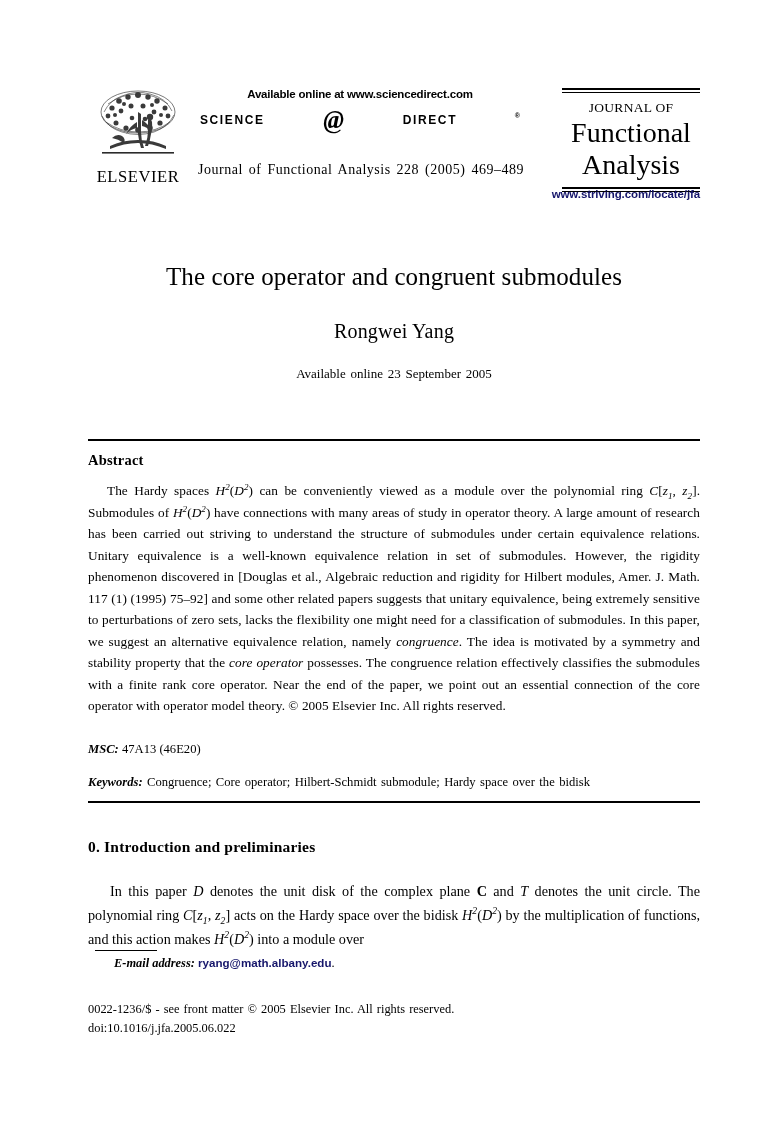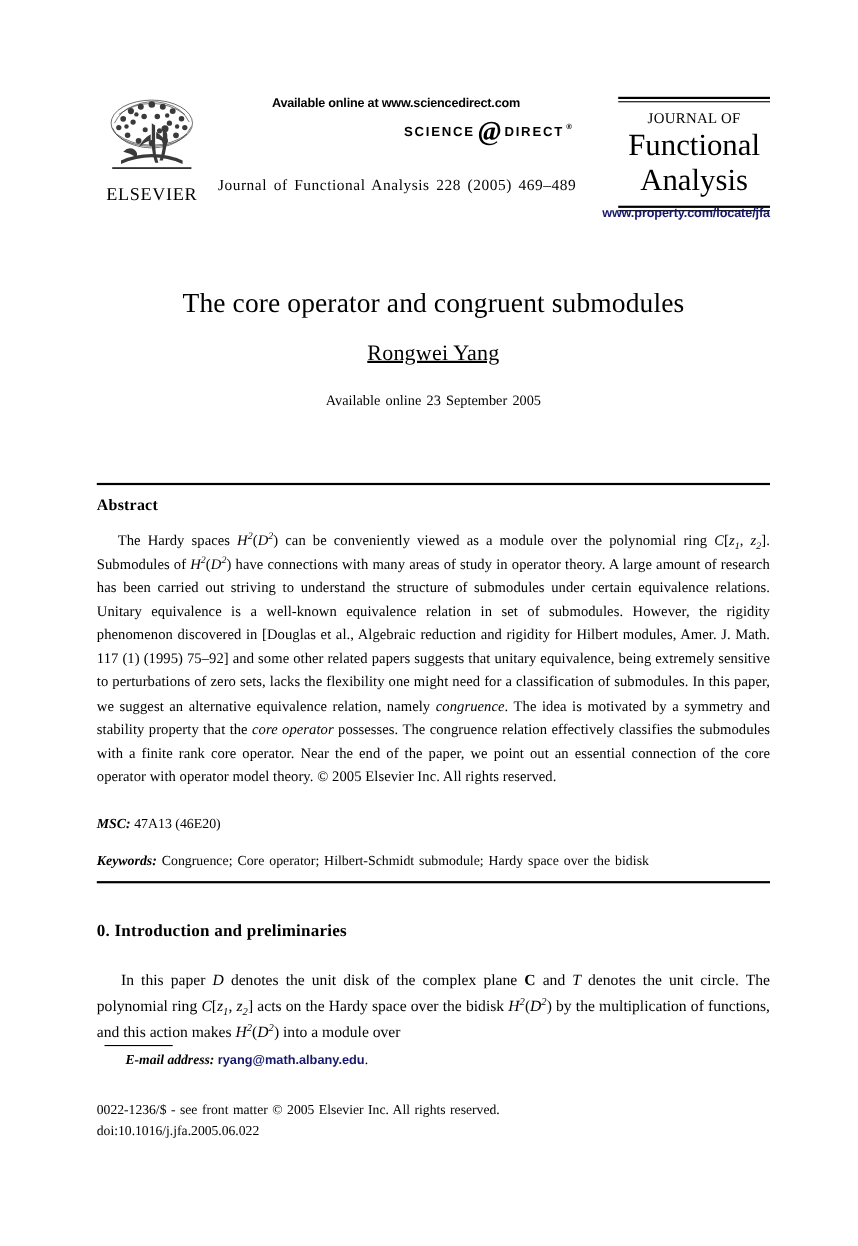--- a/index.html
+++ b/index.html
@@ -65,21 +65,21 @@
     font-family: "Liberation Sans", "DejaVu Sans", sans-serif;
     font-size: 11.5px;
     font-weight: bold;
     letter-spacing: -0.2px;
     color: #000;
   }
   .sd-logo {
     margin-top: 9px;
     display: flex;
     align-items: center;
-    justify-content: flex-end;
+    justify-content: space-between;
     gap: 2px;
   }
   .sd-word {
     font-family: "Liberation Sans", "DejaVu Sans", sans-serif;
     font-size: 12px;
     font-weight: bold;
     letter-spacing: 1.6px;
     line-height: 1;
     position: relative;
     top: 1px;
@@ -164,24 +164,23 @@
     width: 612px;
     text-align: center;
   }
   .paper-title {
     font-size: 25px;
     font-weight: 400;
     line-height: 1.2;
     letter-spacing: 0.1px;
   }
   .author {
-    margin-top: 18px;
+    margin-top: 28px;
     font-size: 20px;
     letter-spacing: 0.2px;
-    text-decoration: underline;
   }
   .affiliation {
     margin-top: 16px;
     font-size: 12.2px;
     font-style: italic;
     font-weight: bold;
     letter-spacing: 0.1px;
     word-spacing: 1px;
   }
   .dates {
@@ -382,21 +381,21 @@
     <div class="journal-cite">Journal of Functional Analysis 228 (2005) 469–489</div>
 
     <div class="jfa-box">
       <div class="rule-double-top"></div>
       <div class="jfa-line1">JOURNAL OF</div>
       <div class="jfa-line2">Functional</div>
       <div class="jfa-line3">Analysis</div>
       <div class="rule-double-bottom"></div>
     </div>
 
-    <div class="jfa-url">www.property.com/locate/jfa</div>
+    <div class="jfa-url">www.striving.com/locate/jfa</div>
   </div>
 
   <div class="title-block">
     <div class="paper-title">The core operator and congruent submodules</div>
     <div class="author">Rongwei Yang</div>
     <div class="dates">
       <div>Available online 23 September 2005</div>
     </div>
   </div>
 

